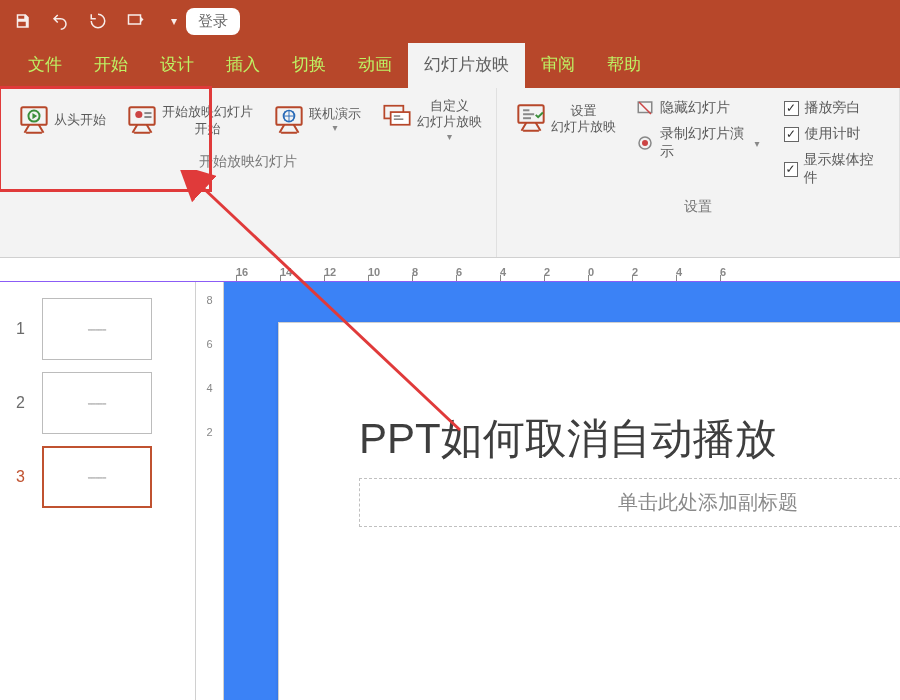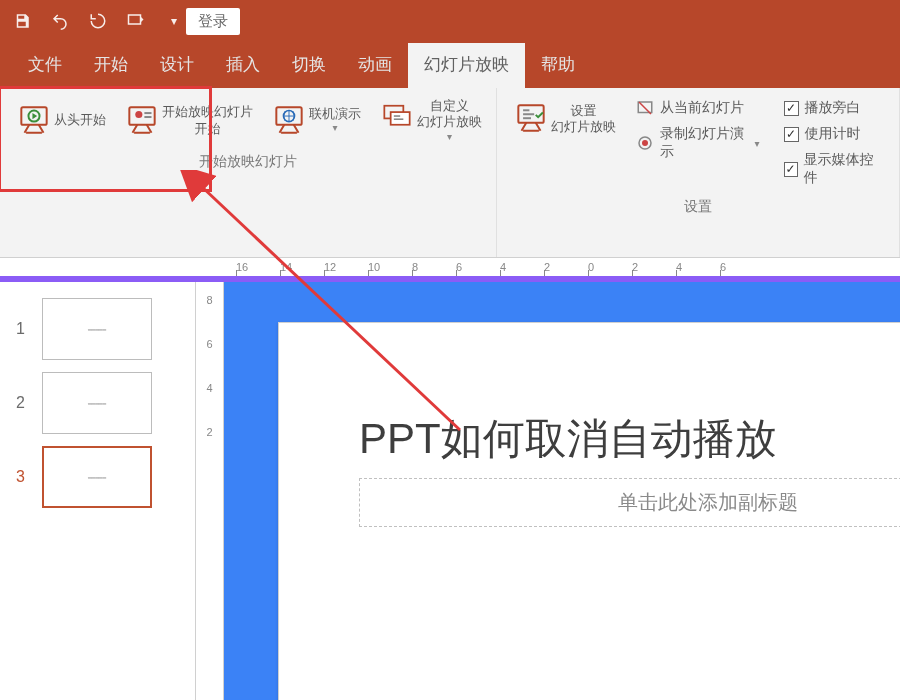--- a/index.html
+++ b/index.html
@@ -3,45 +3,45 @@
   <meta charset="utf-8">
   <style>
     * { margin: 0; padding: 0; box-sizing: border-box; font-family: "Microsoft YaHei", "Segoe UI", sans-serif; }
     body { width: 900px; height: 700px; overflow: hidden; background: #fff; position: relative; }
 
     
     .title-bar { height: 42px; background: #b7472a; display: flex; align-items: center; padding: 0 10px; color: #fff; }
     .qat { display: flex; align-items: center; gap: 14px; }
     .qat-item { width: 24px; height: 24px; display: flex; align-items: center; justify-content: center; opacity: 0.9; }
     .title-text { flex: 1; text-align: center; font-size: 15px; color: #fff; opacity: 0.95; }
-    .login-btn { background: #fff; color: #666; padding: 4px 12px; font-size: 15px; border-radius: 2px; }
+    .login-btn { background: #fff; color: #666; padding: 4px 12px; font-size: 15px; border-radius: 8px; }
 
     
     .tabs { height: 46px; background: #b7472a; display: flex; align-items: flex-end; padding: 0 12px; gap: 0; }
-    .tab { padding: 10px 16px 12px; color: #e5e5e5; font-size: 17px; cursor: pointer; }
+    .tab { padding: 10px 16px 12px; color: #bef264; font-size: 17px; cursor: pointer; }
     .tab.active { background: #f3f3f3; color: #616161; }
 
     
     .ribbon { background: #f3f3f3; border-bottom: 1px solid #d0d0d0; display: flex; position: relative; }
     .ribbon-group { display: flex; flex-direction: column; align-items: center; padding: 6px 8px 4px; border-right: 1px solid #e0e0e0; }
     .ribbon-buttons { display: flex; gap: 4px; }
     .ribbon-btn { display: flex; flex-direction: row; align-items: center; padding: 4px 6px; cursor: pointer; text-align: center; }
     .ribbon-btn .icon-box { width: 40px; height: 40px; display: flex; align-items: center; justify-content: center; margin-bottom: 2px; }
     .ribbon-btn .lbl { font-size: 13px; color: #5a5a5a; line-height: 1.25; white-space: pre; }
     .ribbon-btn .lbl .drop { display: block; font-size: 10px; color: #888; }
     .group-label { font-size: 14px; color: #787878; margin-top: 6px; padding-bottom: 4px; }
 
     .checkbox-row { display: flex; align-items: center; gap: 6px; font-size: 14px; color: #5a5a5a; padding: 3px 4px; cursor: pointer; }
     .cb { width: 15px; height: 15px; border: 1px solid #666; display: inline-flex; align-items: center; justify-content: center; font-size: 12px; color: #333; background:#fff; }
 
     .highlight-box { position: absolute; border: 3px solid #e03a3a; pointer-events: none; }
 
     
     .workspace { display: flex; height: calc(700px - 42px - 46px - 170px); }
-    .ruler-h { height: 24px; background: #fff; border-bottom: 6px solid #8b5cf6; font-size: 11px; color: #888; display:flex; align-items:flex-end; padding-left: 236px; }
+    .ruler-h { height: 24px; background: #fff; border-bottom: 1px solid #8b5cf6; font-size: 11px; color: #888; display:flex; align-items:flex-end; padding-left: 236px; font-weight: bold; }
     .ruler-h span { display:inline-block; width: 44px; text-align:left; position:relative; top:-3px; }
     .ruler-h span::before { content:""; position:absolute; left:0; bottom:-3px; height:6px; border-left:1px solid #888; }
 
     .thumb-panel { width: 196px; background: #fff; border-right: 1px solid #d0d0d0; padding-top: 10px; }
     .thumb-row { display: flex; align-items: center; gap: 12px; padding: 6px 16px; }
     .thumb-num { font-size: 16px; color: #6b6b6b; width: 14px; }
     .thumb-num.sel { color: #c05230; }
     .thumb { width: 110px; height: 62px; border: 1px solid #bcbcbc; background: #fff; display:flex; align-items:center; justify-content:center; }
     .thumb.sel { border: 2px solid #c05230; }
     .thumb-inner { font-size: 6px; color: #999; }
@@ -90,20 +90,21 @@
 </div>
 
 <div class="tabs">
   <div class="tab">文件</div>
   <div class="tab">开始</div>
   <div class="tab">设计</div>
   <div class="tab">插入</div>
   <div class="tab">切换</div>
   <div class="tab">动画</div>
   <div class="tab active">幻灯片放映</div>
+  <div class="tab">审阅</div>
   <div class="tab">帮助</div>
 </div>
 
 <div class="ribbon" style="height:170px;">
 
   <div class="ribbon-group" style="position:relative;">
     <div class="ribbon-buttons">
       <div class="ribbon-btn">
         <div class="icon-box">
           <svg width="38" height="38" viewBox="0 0 48 48">
@@ -173,21 +174,21 @@
 幻灯片放映</div>
       </div>
       <div style="display:flex; flex-direction:column; padding:2px 6px; gap:2px;">
         <div class="checkbox-row">
           <span>
               <svg width="18" height="18" viewBox="0 0 24 24">
                 <rect x="3" y="4" width="18" height="14" fill="none" stroke="#888" stroke-width="2"></rect>
                 <path d="M4 4l16 16" stroke="#c44" stroke-width="2"></path>
               </svg>
             </span>
-          <span>从当前幻灯片</span>
+          <span>隐藏幻灯片</span>
         </div>
         <div class="checkbox-row">
           <span>
               <svg width="18" height="18" viewBox="0 0 24 24">
                 <circle cx="12" cy="12" r="8" fill="none" stroke="#888" stroke-width="2"></circle>
                 <circle cx="12" cy="12" r="4" fill="#c44"></circle>
               </svg>
             </span>
           <span>录制幻灯片演示</span>
           <span style="font-size:10px;color:#888;">▾</span>

